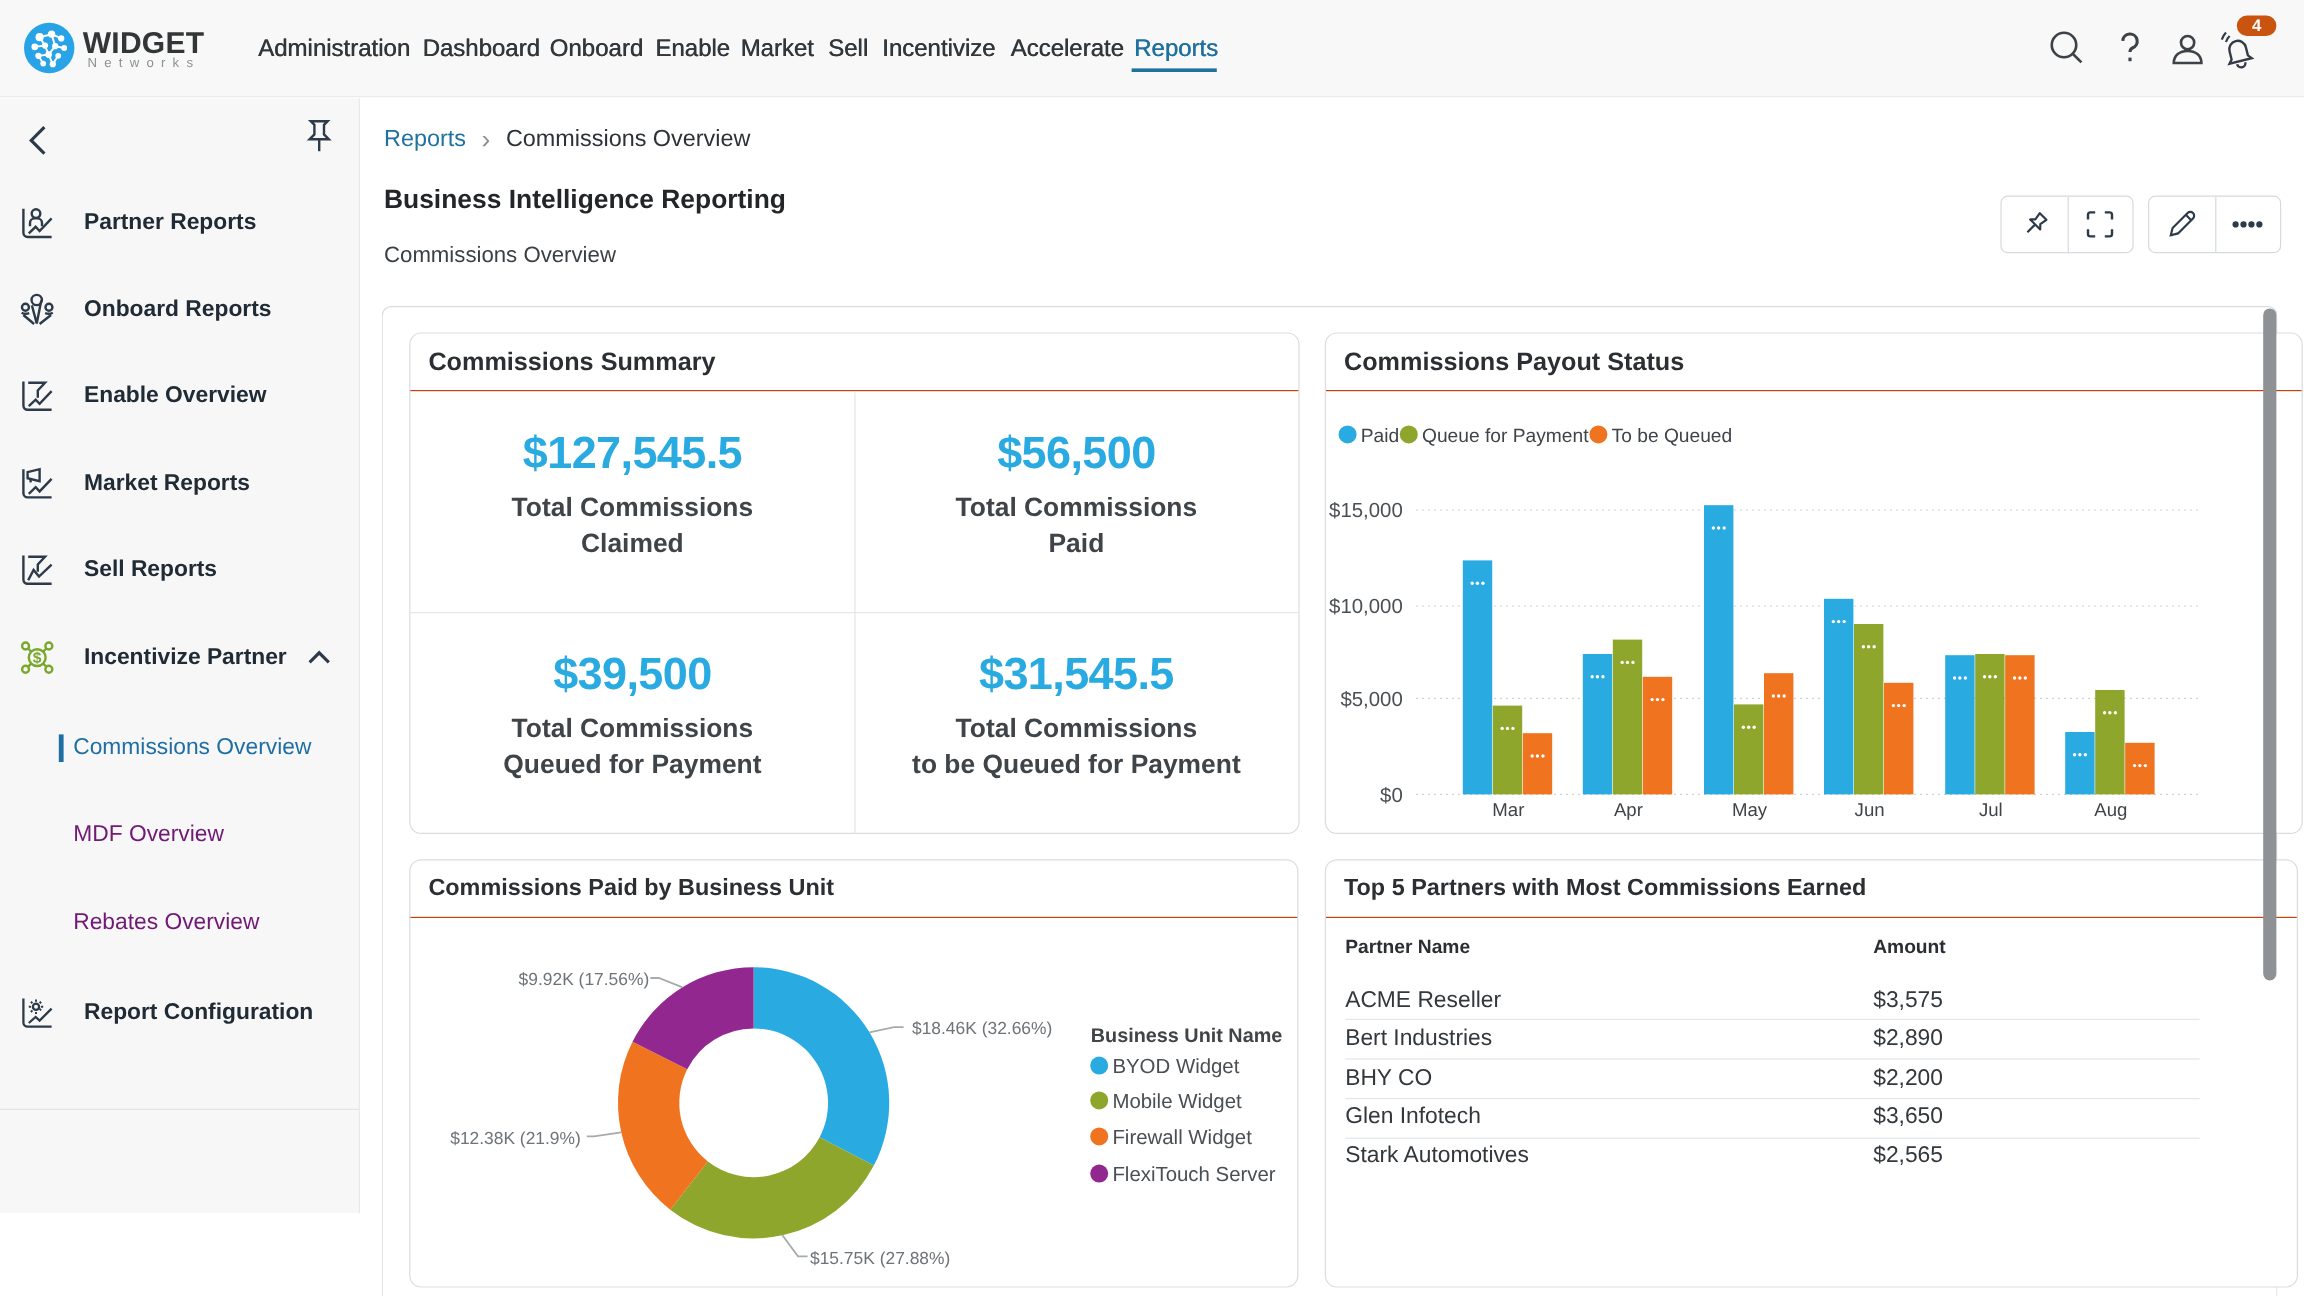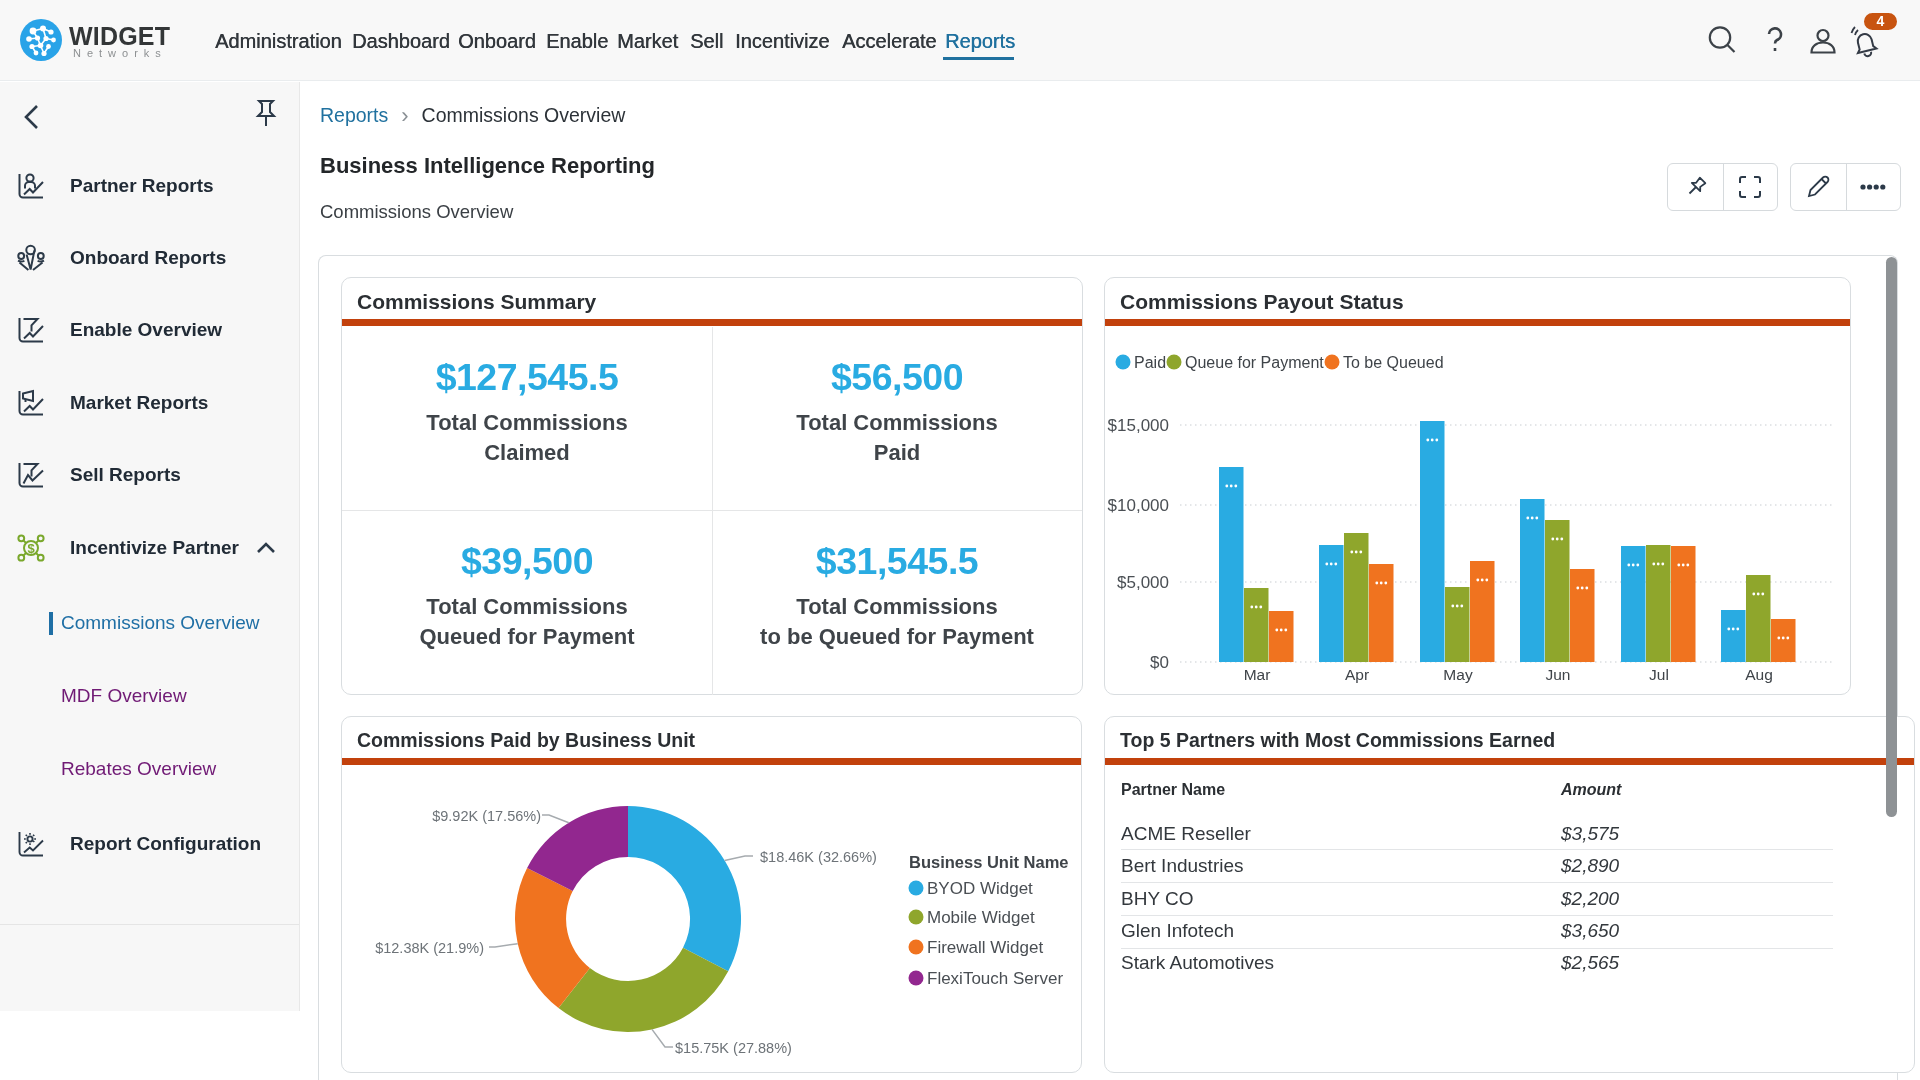--- a/index.html
+++ b/index.html
@@ -34,36 +34,36 @@
 #title { position:absolute; left:320px; top:153px; font-size:22px; font-weight:700; color:#232629; }
 #subtitle { position:absolute; left:320px; top:201px; font-size:18.5px; color:#3a3f44; }
 .btngroup { position:absolute; top:163px; height:48px; background:#fff; border:1px solid #d6dadd;
   border-radius:6px; display:flex; }
 .btn { width:54.5px; height:46px; display:flex; align-items:center; justify-content:center; }
 .btn + .btn { border-left:1px solid #d6dadd; }
 
 #panel { position:absolute; left:318px; top:255px; width:1580px; height:826px;
   background:#fff; border:1px solid #d9dde0; border-bottom:none; border-radius:8px 8px 0 0; }
 .card { position:absolute; background:#fff; border:1px solid #d9dde0; border-radius:10px; }
-.card-h { position:absolute; left:0; top:0; right:0; height:48px; border-bottom:7px solid #c2410c; }
+.card-h { position:absolute; left:0; top:0; right:0; height:48px; border-bottom:1px solid #c2410c; }
 .card-h span { position:absolute; left:15px; top:12px; font-size:21px; font-weight:700; color:#2b2f33; }
 #card-sum  { left:341px; top:277px; width:742px; height:418px; }
-#card-bar  { left:1104px; top:277px; width:747px; height:418px; }
+#card-bar  { left:1104px; top:277px; width:815px; height:418px; }
 #card-pie  { left:341px; top:716px; width:741px; height:357px; }
 #card-tab  { left:1104px; top:716px; width:811px; height:357px; }
 
 .quad { position:absolute; width:370px; height:184px; display:flex; flex-direction:column;
   align-items:center; justify-content:center; text-align:center; padding-bottom:12px; }
 .big { font-size:37.5px; font-weight:700; color:#29abe2; letter-spacing:-0.5px; }
 .qlabel { margin-top:9px; font-size:22px; font-weight:700; color:#3f4449; line-height:30px; }
 #q-divv { position:absolute; left:370px; top:49px; width:1px; height:368px; background:#e5e6e7; }
 #q-divh { position:absolute; left:0px; top:232px; width:740px; height:1px; background:#e5e6e7; }
 
 .trow { position:absolute; left:16px; width:712px; font-size:19px; color:#33383d; }
-.trow .amt { position:absolute; left:440px;font-style:italic; }
+.trow .amt { position:absolute; left:440px; }
 .tline { position:absolute; left:16px; width:712px; height:1px; background:#e3e5e7; }
 
 #sb-thumb { position:absolute; left:1886px; top:257px; width:11px; height:560px;
   background:#8e9295; border-radius:5.5px; }
 </style>
 </head>
 <body>
 
 <div id="topbar">
   <svg id="logo-circle" viewBox="0 0 42 42">

